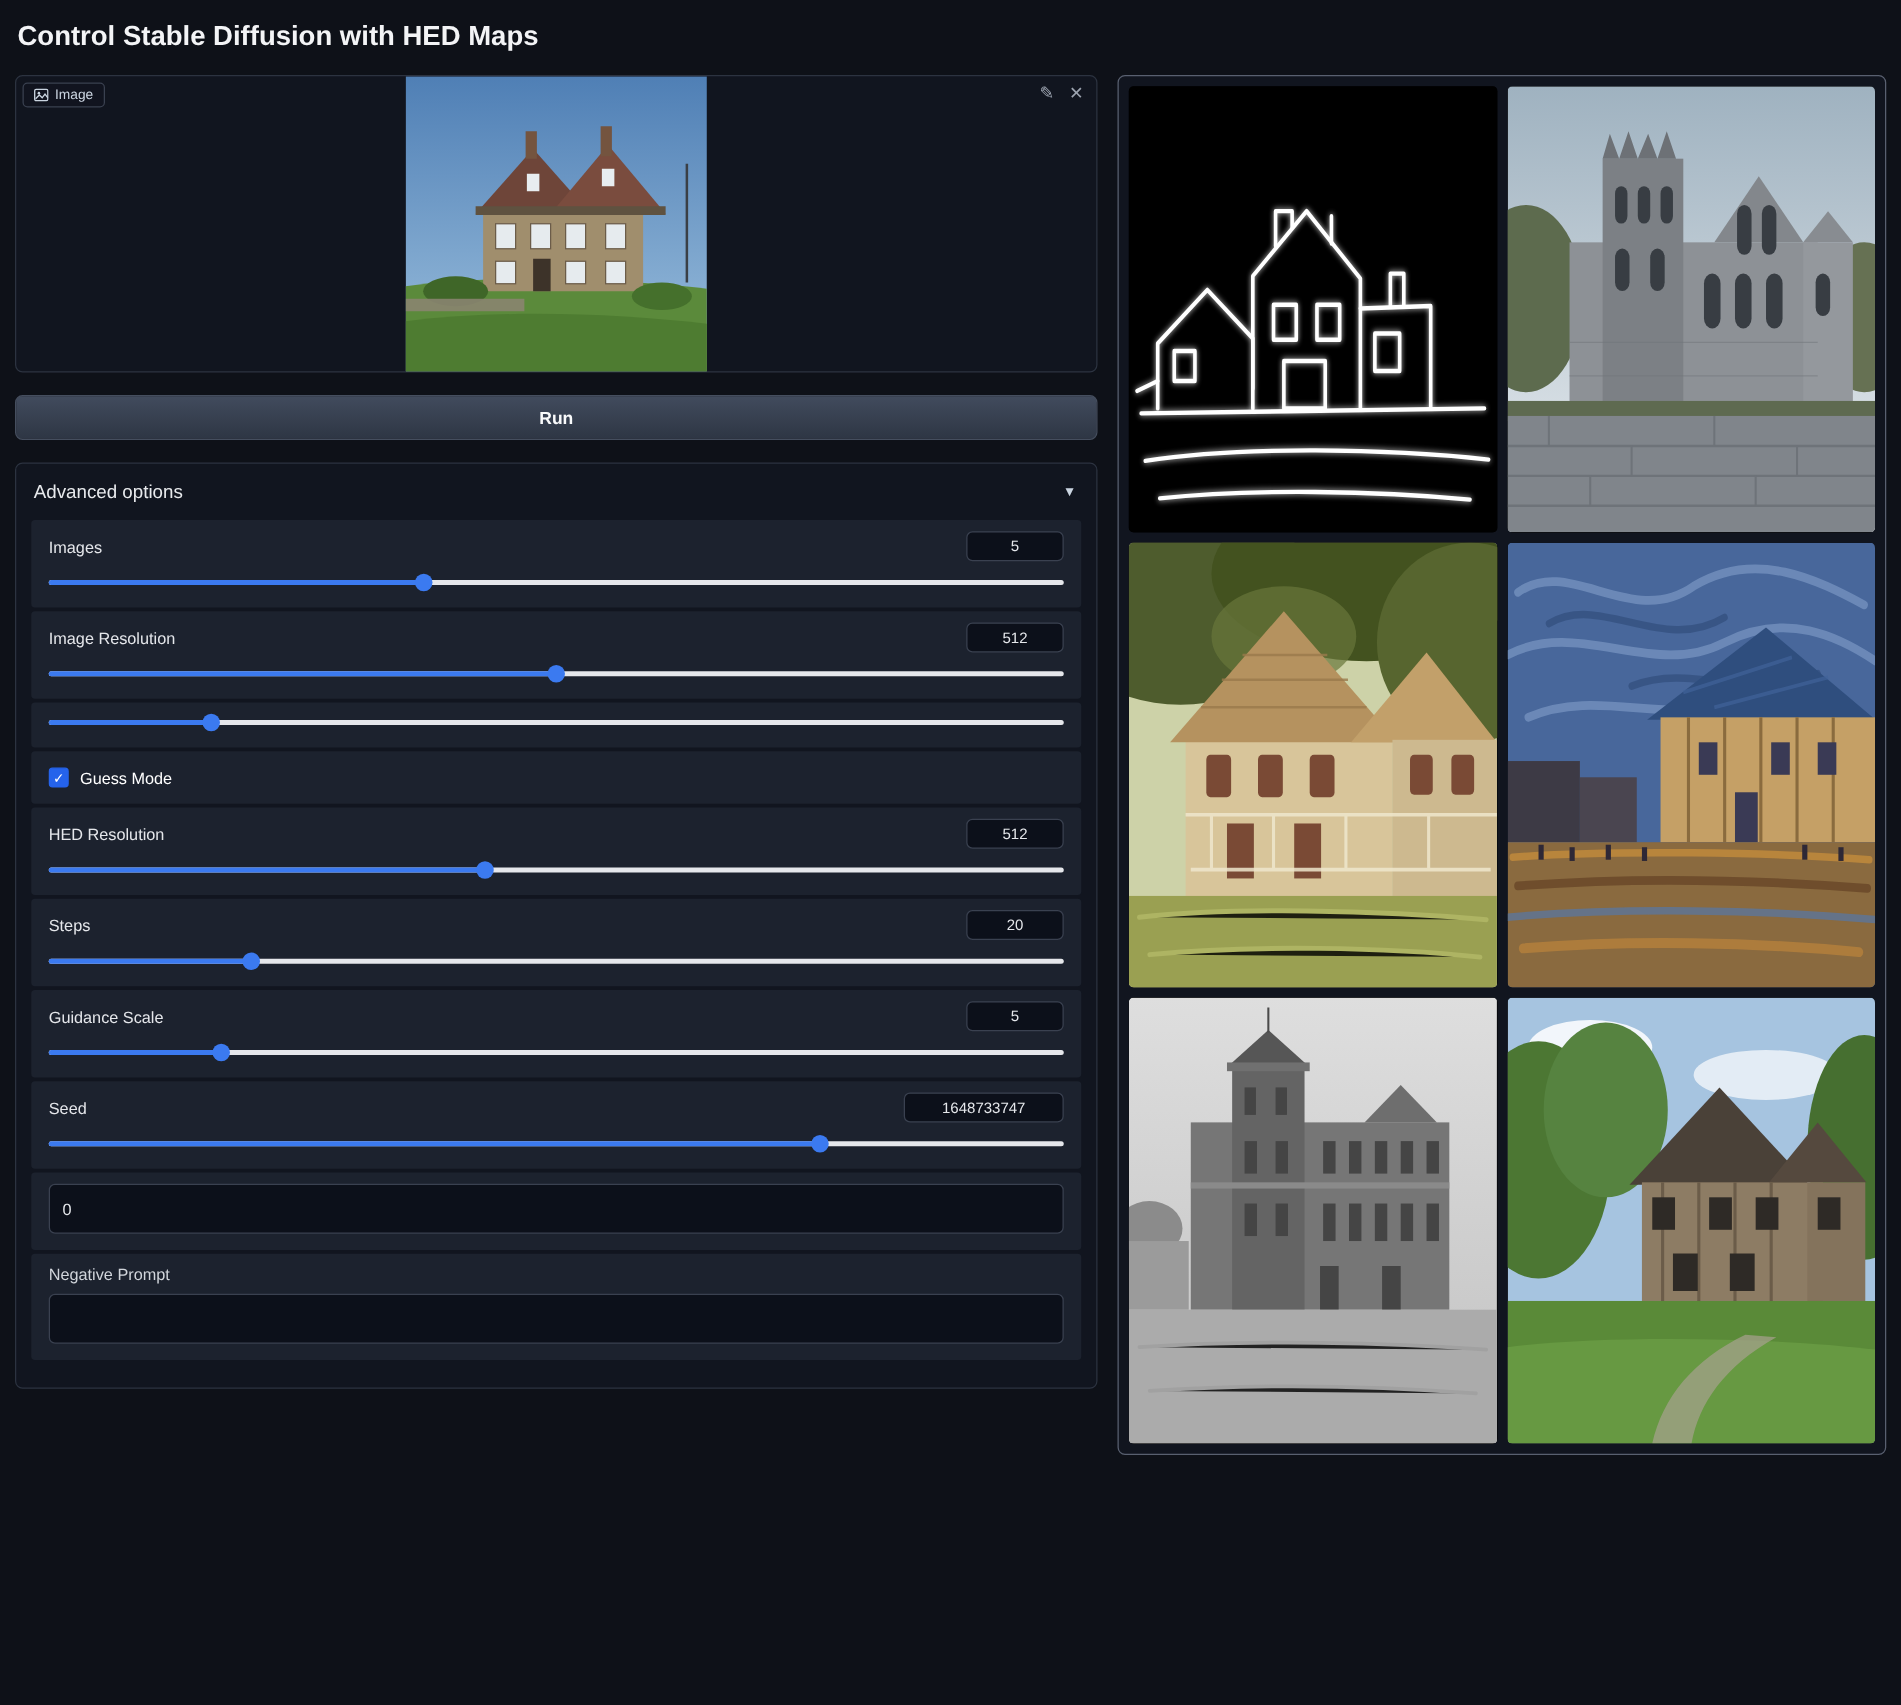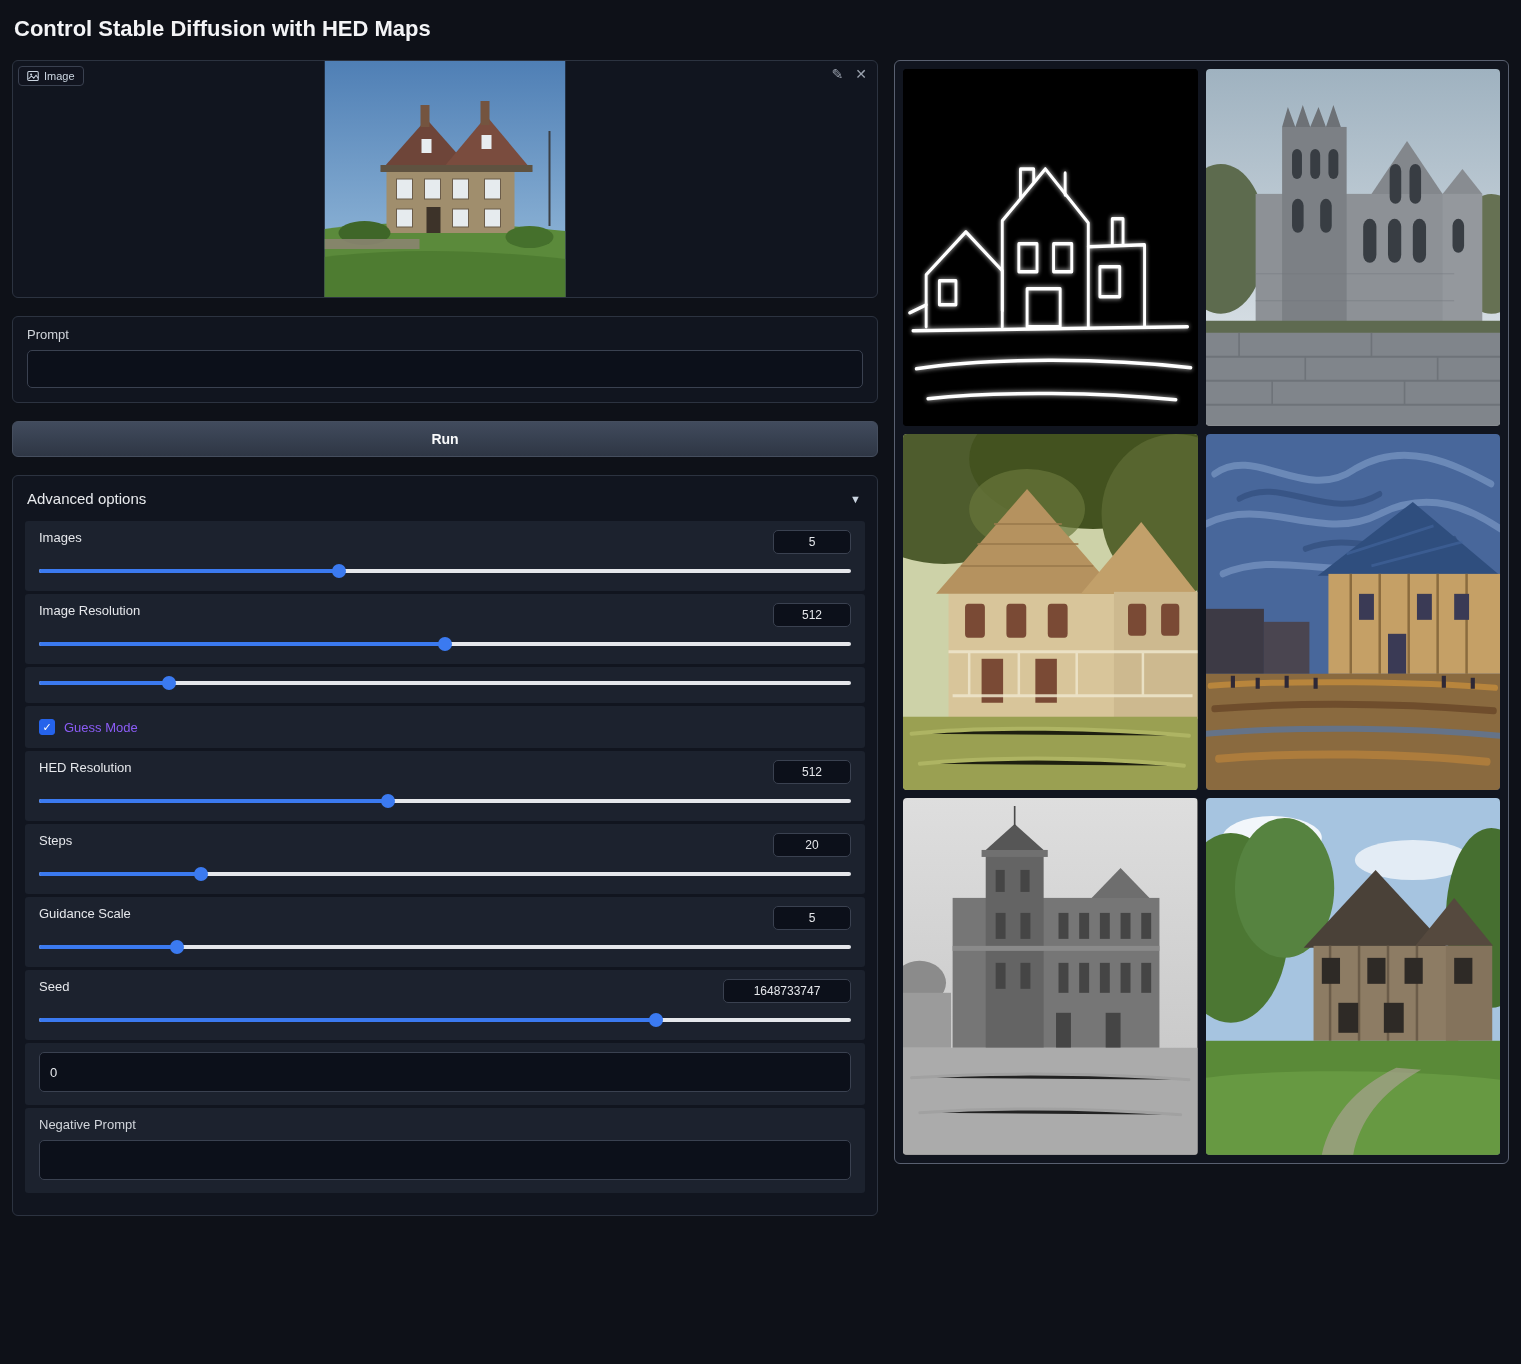--- a/index.html
+++ b/index.html
@@ -72,21 +72,21 @@
     display:flex; justify-content:space-between; align-items:center;
     padding:2px 4px 14px 2px; cursor:pointer;
     font-size:15px; color:#e8eaed;
   }
   .caret { font-size:11px; color:#cbd5e1; }
   .row {
     background:#1c222e; border-radius:3px;
     padding:9px 14px 13px; margin-bottom:3px;
   }
   .row:last-child { margin-bottom:10px; }
-  .row-top { display:flex; justify-content:space-between; align-items:flex-start; margin-bottom:10px; }
+  .row-top { display:flex; justify-content:space-between; align-items:center; margin-bottom:10px; }
   .row-top label { font-size:13px; color:#e5e7eb; }
   .value-box {
     width:78px; height:24px;
     background:#0c101a; border:1px solid #3a4150; border-radius:5px;
     color:#e5e7eb; font-size:12px;
     display:flex; align-items:center; justify-content:center; cursor:text;
   }
   .value-box.wide { width:128px; }
   .slider { position:relative; height:14px; cursor:pointer; }
   .slider .track {
@@ -101,21 +101,21 @@
   .checkbox-row { display:flex; align-items:center; gap:9px; padding:13px 14px; }
   .checkbox {
     width:16px; height:16px; border-radius:3px;
     border:1px solid #3a4150; background:#0c101a;
     display:flex; align-items:center; justify-content:center;
     color:#fff; font-size:11px; cursor:pointer;
   }
   .checkbox .check-glyph { display:none; }
   .checkbox.checked { background:#2563eb; border-color:#2563eb; }
   .checkbox.checked .check-glyph { display:block; }
-  .checkbox-row label { font-size:13px; color:#8b5cf6; }
+  .checkbox-row label { font-size:13px; color:#ffffff; }
   .input-row .text-input { height:40px; }
 
   
   .gallery {
     height:1104px; padding:8px;
     background:#11151f; border:1px solid #596070; border-radius:6px;
     display:grid; grid-template-columns:1fr 1fr; gap:8px;
   }
   .gallery-item {
     border-radius:4px; overflow:hidden; cursor:pointer; background:#000;
@@ -175,24 +175,20 @@
             </g>
             <rect x="102" y="146" width="14" height="26" fill="#3d3329"></rect>
             <ellipse cx="40" cy="172" rx="26" ry="12" fill="#3f6628"></ellipse>
             <ellipse cx="205" cy="176" rx="24" ry="11" fill="#45702c"></ellipse>
             <rect x="0" y="178" width="95" height="10" fill="#8a8470" opacity="0.9"></rect>
             <line x1="225" y1="70" x2="225" y2="165" stroke="#3a3f45" stroke-width="2"></line>
           </svg>
         </div>
       </div>
 
-      <div class="prompt-block panel">
-        <label class="field-label">Prompt</label>
-        <input class="text-input" value="" style="">
-      </div>
 
       <button class="run-btn">Run</button>
 
       <div class="advanced panel">
         <div class="acc-header">
           <span>Advanced options</span>
           <span class="caret">▼</span>
         </div>
         <div class="acc-body">
 

